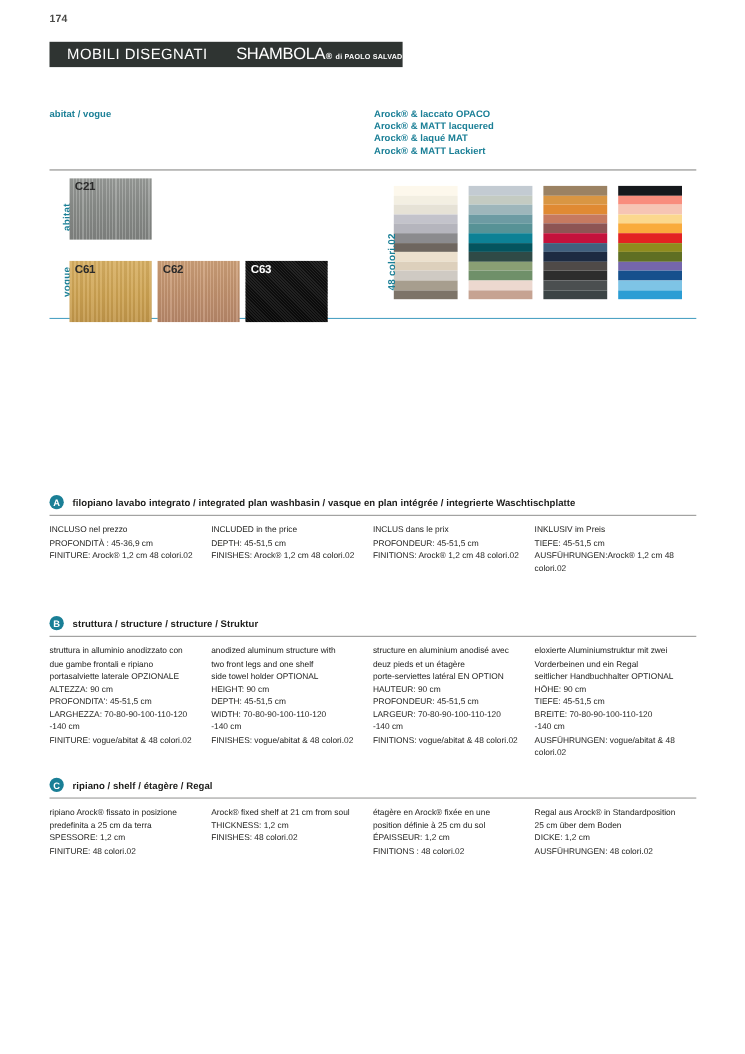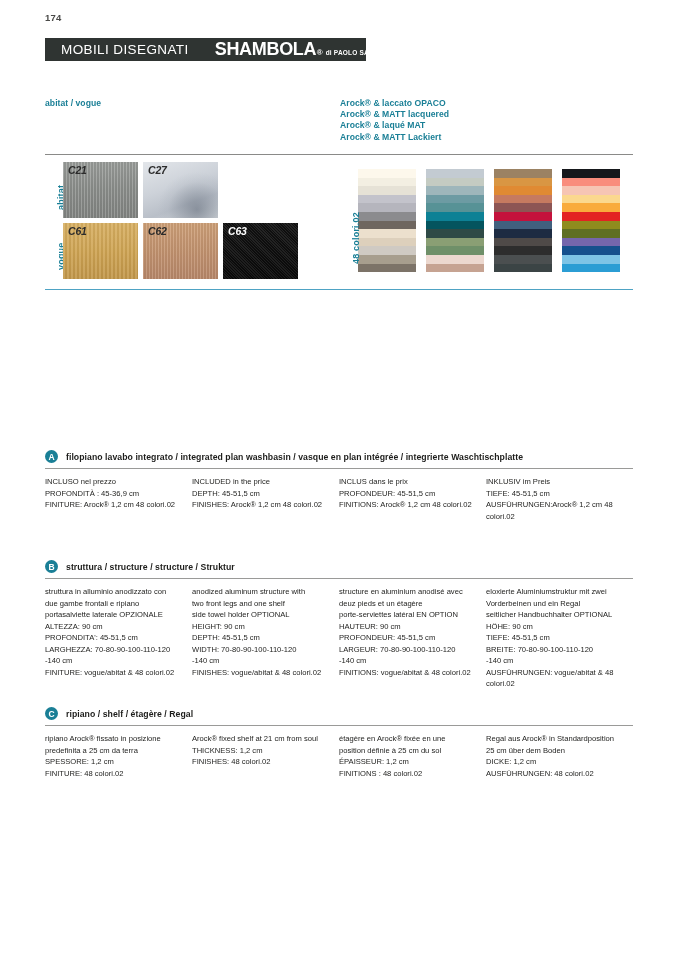--- a/index.html
+++ b/index.html
@@ -47,22 +47,22 @@
     white-space: nowrap;
   }
   .header-brand {
     margin-left: 26px;
     display: flex;
     align-items: baseline;
     white-space: nowrap;
   }
   .brand-name {
     color: #ffffff;
-    font-size: 18px;
-    font-weight: bold;
+    font-size: 15px;
+    font-weight: normal;
     letter-spacing: -0.3px;
   }
   .brand-reg {
     color: #ffffff;
     font-size: 8px;
     font-weight: bold;
     margin-left: 0.5px;
   }
   .brand-sub {
     color: #ffffff;
@@ -118,22 +118,21 @@
     font-size: 9px;
     font-weight: bold;
     white-space: nowrap;
     letter-spacing: 0.2px;
   }
 
   .swatch-rows { flex: 1; }
   .swatch-row {
     display: flex;
     gap: 5px;
-    margin-bottom: 5px;
-    font-style: italic;
+    margin-bottom: 19px;
   }
   .swatch {
     width: 75px;
     height: 56px;
     position: relative;
     overflow: hidden;
   }
   .swatch-label {
     position: absolute;
     left: 5px;
@@ -292,24 +291,20 @@
         <div class="vlabel">
           <span class="vlabel-abitat-s" style="left:11px; top:48px;">abitat</span>
           <span class="vlabel-vogue-s" style="left:11px; top:108px;">vogue</span>
         </div>
         <div class="swatch-rows">
 
           <div class="swatch-row">
             <div class="swatch">
               <div class="swatch-tex tex-c21"></div>
               <div class="swatch-label" style="color:#2b2b2b;">C21</div>
-            </div>
-            <div class="swatch">
-              <div class="swatch-tex tex-c27"></div>
-              <div class="swatch-label" style="color:#2b2b2b;">C27</div>
             </div>
           </div>
 
           <div class="swatch-row">
             <div class="swatch">
               <div class="swatch-tex tex-c61"></div>
               <div class="swatch-label" style="color:#2b2b2b;">C61</div>
             </div>
             <div class="swatch">
               <div class="swatch-tex tex-c62"></div>

